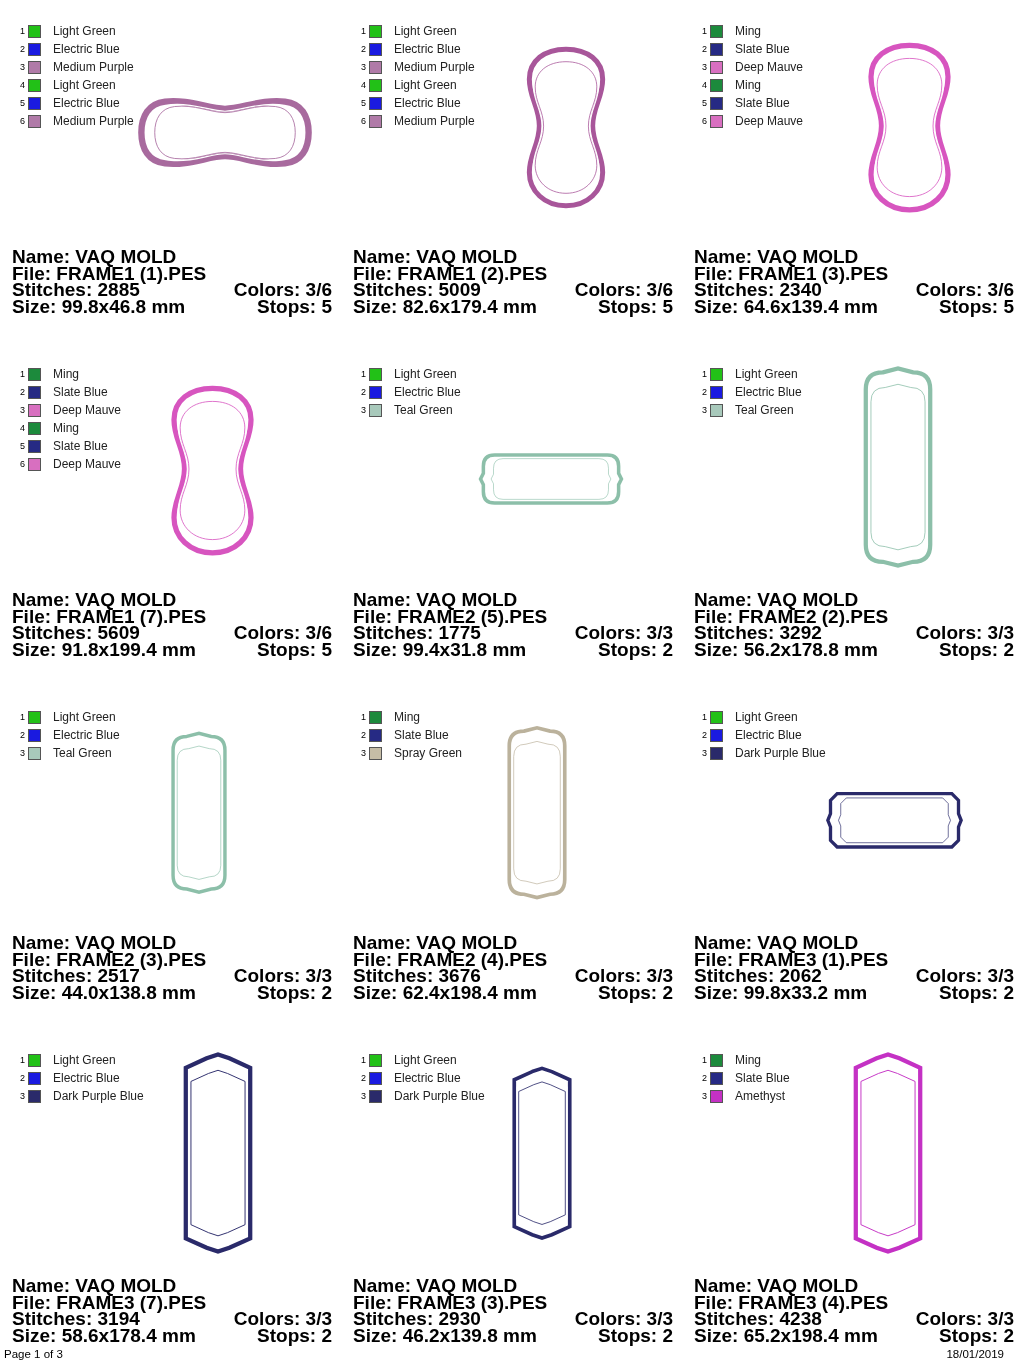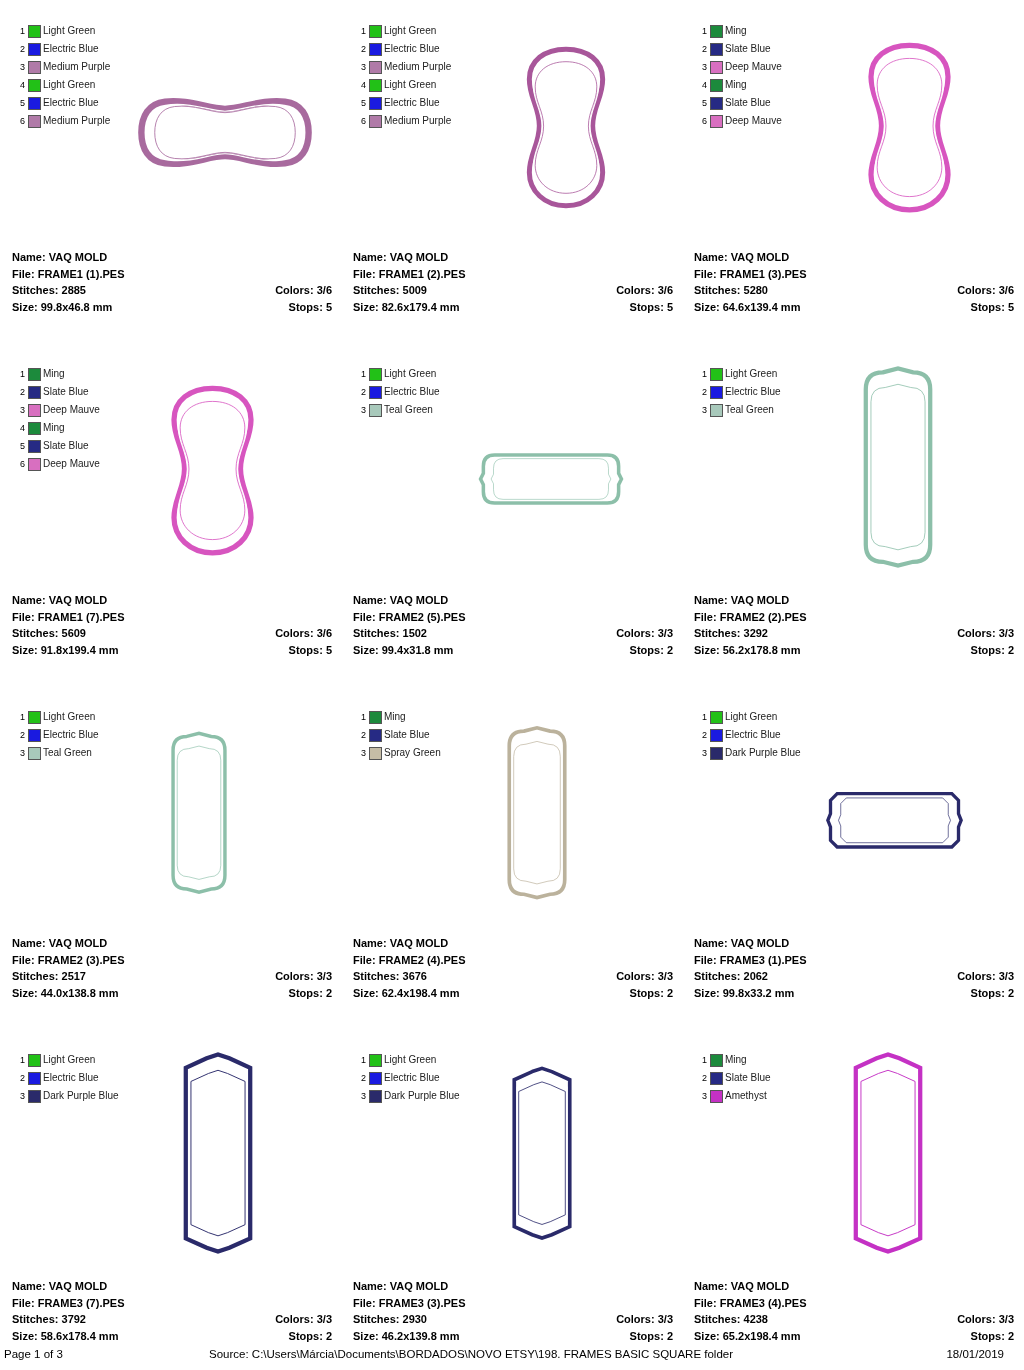--- a/index.html
+++ b/index.html
@@ -54,22 +54,22 @@
   }
   .pal-swatch {
     width: 13px;
     height: 13px;
     margin-left: 3px;
     border: 1px solid #555;
     box-sizing: border-box;
     flex: 0 0 auto;
   }
   .pal-name {
-    font-size: 10px;
-    margin-left: 2px;
+    font-size: 12px;
+    margin-left: 12px;
     color: #222;
     white-space: nowrap;
     line-height: 18px;
   }
   
   .art {
     position: absolute;
     left: 120px;
     top: 10px;
     width: 215px;
@@ -81,21 +81,21 @@
     height: 100%;
     overflow: visible;
   }
   
   .info {
     position: absolute;
     left: 12px;
     bottom: 28px;
     width: 320px;
     font-weight: bold;
-    font-size: 11px;
+    font-size: 19px;
     line-height: 16.5px;
   }
   .info .line {
     position: relative;
     white-space: nowrap;
   }
   .info .right {
     position: absolute;
     right: 0;
     top: 0;
@@ -248,21 +248,21 @@
         <div class="art" style="left:175px;top:20px;width:105px;height:215px;">
           <svg viewBox="0 0 120 204" preserveAspectRatio="xMidYMid meet">
             <path d="M60,8 C86,8 104,22 104,44 C104,66 92,78 92,100 C92,122 104,134 104,156 C104,178 86,196 60,196 C34,196 16,178 16,156 C16,134 28,122 28,100 C28,78 16,66 16,44 C16,22 34,8 60,8 Z" fill="#ffffff" stroke="#d755bf" stroke-width="6"></path>
             <path d="M60,8 C86,8 104,22 104,44 C104,66 92,78 92,100 C92,122 104,134 104,156 C104,178 86,196 60,196 C34,196 16,178 16,156 C16,134 28,122 28,100 C28,78 16,66 16,44 C16,22 34,8 60,8 Z" fill="none" stroke="#ffffff" stroke-width="1.4" transform="translate(60,102) scale(0.90) translate(-60,-102)"></path>
             <path d="M60,8 C86,8 104,22 104,44 C104,66 92,78 92,100 C92,122 104,134 104,156 C104,178 86,196 60,196 C34,196 16,178 16,156 C16,134 28,122 28,100 C28,78 16,66 16,44 C16,22 34,8 60,8 Z" fill="none" stroke="#d755bf" stroke-width="1.1" transform="translate(60,102) scale(0.84) translate(-60,-102)"></path>
           </svg>
         </div>
         <div class="info">
           <div class="line"><span>Name: </span><span>VAQ MOLD</span></div>
           <div class="line"><span>File: </span><span>FRAME1 (3).PES</span></div>
-          <div class="line"><span>Stitches: </span><span>5280</span><span class="right"><span>Colors: </span><span>3/6</span></span></div>
+          <div class="line"><span>Stitches: </span><span>2340</span><span class="right"><span>Colors: </span><span>3/6</span></span></div>
           <div class="line"><span>Size: </span><span>64.6x139.4 mm</span><span class="right"><span>Stops: </span><span>5</span></span></div>
         </div>
       </div>
       <div class="cell">
         <div class="palette">
           <div class="pal-row">
             <span class="pal-num">1</span>
             <span class="pal-swatch" style="background:#1c8a3c"></span>
             <span class="pal-name">Ming</span>
           </div>
@@ -327,21 +327,21 @@
         <div class="art" style="left:110px;top:105px;width:200px;height:62px;">
           <svg viewBox="0 0 200 88" preserveAspectRatio="xMidYMid meet">
             <path d="M20,10 L180,10 Q196,10 196,26 L196,36 L200,44 L196,52 L196,62 Q196,78 180,78 L20,78 Q4,78 4,62 L4,52 L0,44 L4,36 L4,26 Q4,10 20,10 Z" fill="#ffffff" stroke="#8cbfa9" stroke-width="5"></path>
             <path d="M20,10 L180,10 Q196,10 196,26 L196,36 L200,44 L196,52 L196,62 Q196,78 180,78 L20,78 Q4,78 4,62 L4,52 L0,44 L4,36 L4,26 Q4,10 20,10 Z" fill="none" stroke="#ffffff" stroke-width="1.4" transform="translate(100,44) scale(0.90) translate(-100,-44)"></path>
             <path d="M20,10 L180,10 Q196,10 196,26 L196,36 L200,44 L196,52 L196,62 Q196,78 180,78 L20,78 Q4,78 4,62 L4,52 L0,44 L4,36 L4,26 Q4,10 20,10 Z" fill="none" stroke="#8cbfa9" stroke-width="1" transform="translate(100,44) scale(0.85) translate(-100,-44)"></path>
           </svg>
         </div>
         <div class="info">
           <div class="line"><span>Name: </span><span>VAQ MOLD</span></div>
           <div class="line"><span>File: </span><span>FRAME2 (5).PES</span></div>
-          <div class="line"><span>Stitches: </span><span>1502</span><span class="right"><span>Colors: </span><span>3/3</span></span></div>
+          <div class="line"><span>Stitches: </span><span>1775</span><span class="right"><span>Colors: </span><span>3/3</span></span></div>
           <div class="line"><span>Size: </span><span>99.4x31.8 mm</span><span class="right"><span>Stops: </span><span>2</span></span></div>
         </div>
       </div>
       <div class="cell">
         <div class="palette">
           <div class="pal-row">
             <span class="pal-num">1</span>
             <span class="pal-swatch" style="background:#22c117"></span>
             <span class="pal-name">Light Green</span>
           </div>
@@ -487,21 +487,21 @@
         <div class="art" style="left:182px;top:15px;width:72px;height:220px;">
           <svg viewBox="0 0 76 210" preserveAspectRatio="xMidYMid meet">
             <path d="M26,4 L38,0 L50,4 L72,14 L72,194 L50,204 L38,208 L26,204 L4,194 L4,14 Z" fill="#ffffff" stroke="#2a2a6a" stroke-width="4.5"></path>
             <path d="M26,4 L38,0 L50,4 L72,14 L72,194 L50,204 L38,208 L26,204 L4,194 L4,14 Z" fill="none" stroke="#ffffff" stroke-width="1.5" transform="translate(38,104) scale(0.90) translate(-38,-104)"></path>
             <path d="M26,4 L38,0 L50,4 L72,14 L72,194 L50,204 L38,208 L26,204 L4,194 L4,14 Z" fill="none" stroke="#2a2a6a" stroke-width="1.2" transform="translate(38,104) scale(0.84) translate(-38,-104)"></path>
           </svg>
         </div>
         <div class="info">
           <div class="line"><span>Name: </span><span>VAQ MOLD</span></div>
           <div class="line"><span>File: </span><span>FRAME3 (7).PES</span></div>
-          <div class="line"><span>Stitches: </span><span>3792</span><span class="right"><span>Colors: </span><span>3/3</span></span></div>
+          <div class="line"><span>Stitches: </span><span>3194</span><span class="right"><span>Colors: </span><span>3/3</span></span></div>
           <div class="line"><span>Size: </span><span>58.6x178.4 mm</span><span class="right"><span>Stops: </span><span>2</span></span></div>
         </div>
       </div>
       <div class="cell">
         <div class="palette">
           <div class="pal-row">
             <span class="pal-num">1</span>
             <span class="pal-swatch" style="background:#22c117"></span>
             <span class="pal-name">Light Green</span>
           </div>
@@ -559,16 +559,15 @@
           <div class="line"><span>Name: </span><span>VAQ MOLD</span></div>
           <div class="line"><span>File: </span><span>FRAME3 (4).PES</span></div>
           <div class="line"><span>Stitches: </span><span>4238</span><span class="right"><span>Colors: </span><span>3/3</span></span></div>
           <div class="line"><span>Size: </span><span>65.2x198.4 mm</span><span class="right"><span>Stops: </span><span>2</span></span></div>
         </div>
       </div>
     </div>
 
   <div class="footer">
     <span class="fl">Page 1 of 3</span>
-    <span class="fc">Source: C:\Users\Márcia\Documents\BORDADOS\NOVO ETSY\198. FRAMES BASIC SQUARE folder</span>
     <span class="fr">18/01/2019</span>
   </div>
 </div>
 
 </body></html>

